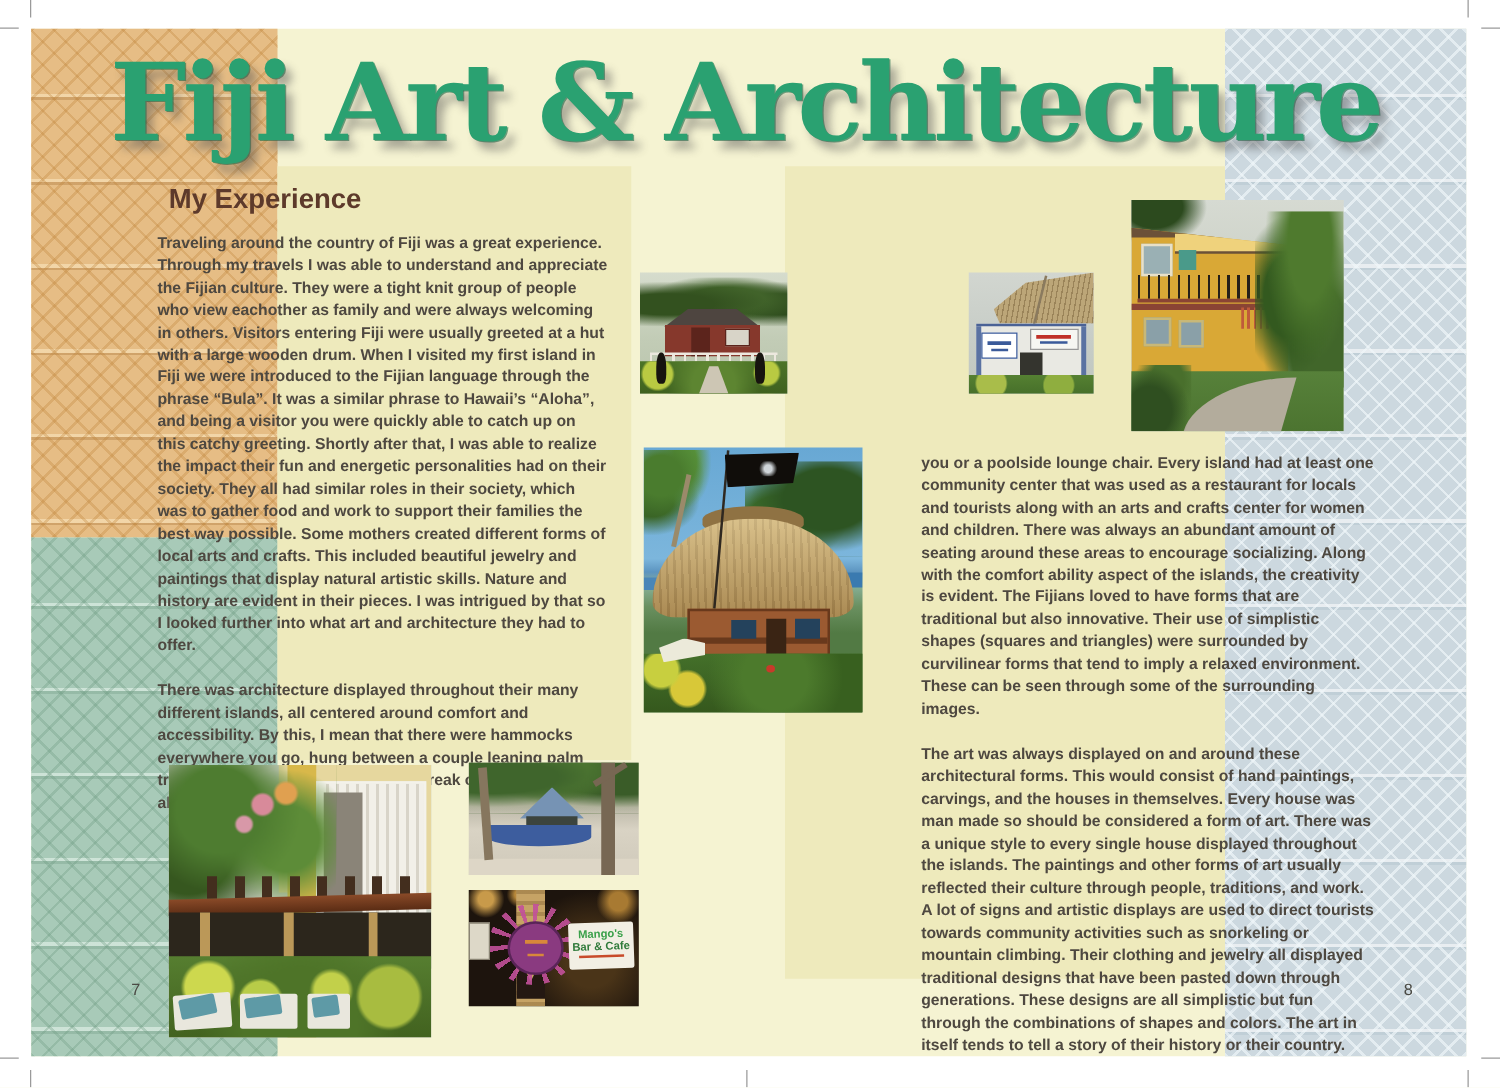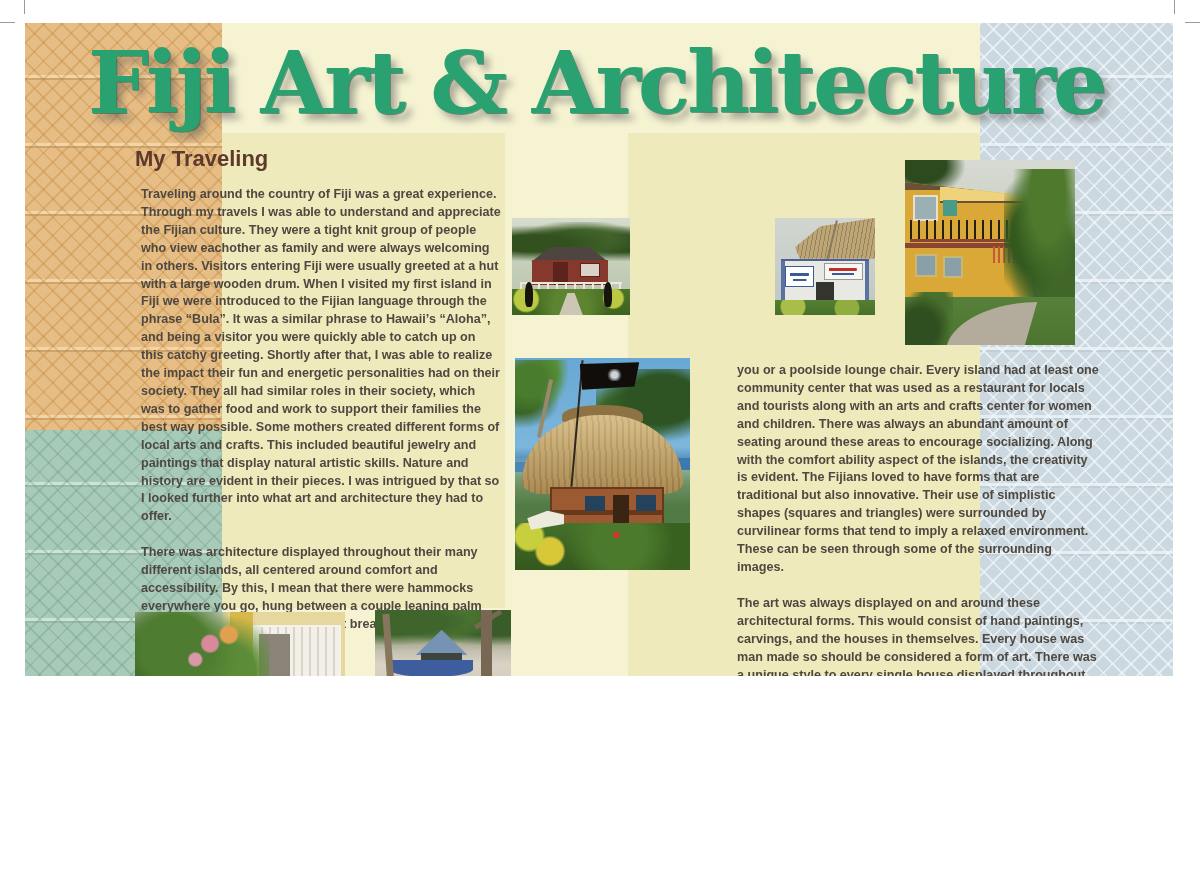--- a/index.html
+++ b/index.html
@@ -1,16 +1,16 @@
 <!DOCTYPE html>
 <html><head>
 <meta charset="utf-8">
 <style>
   html,body{margin:0;padding:0;background:#ffffff;}
-  #sheet{position:relative;width:1200px;height:676px;background:#ffffff;overflow:hidden;
+  #sheet{position:relative;width:1200px;height:870px;background:#ffffff;overflow:hidden;
          font-family:"Liberation Sans",sans-serif;}
   
   .abs{position:absolute;}
   #spread-bg{left:25px;top:23px;width:1148px;height:822px;background:#f5f3d2;}
   #strip-orange{left:25px;top:23px;width:197px;height:407px;background-color:#e6bd85;
     background-image:
       repeating-linear-gradient(45deg, rgba(190,130,55,.30) 0 2px, rgba(0,0,0,0) 2px 13px),
       repeating-linear-gradient(135deg, rgba(190,130,55,.30) 0 2px, rgba(0,0,0,0) 2px 13px),
       repeating-linear-gradient(180deg, rgba(0,0,0,0) 0 52px, rgba(248,226,186,.65) 52px 55px, rgba(150,95,35,.28) 55px 57px, rgba(0,0,0,0) 57px 68px);}
   #strip-teal{left:25px;top:430px;width:197px;height:415px;background-color:#a8cab8;
@@ -28,21 +28,21 @@
   
   .crop{background:#9a9a9a;}
   
   #page-title{left:88px;top:34px;width:1060px;color:#2aa171;
      font-family:"DejaVu Serif",serif;font-weight:bold;font-size:86px;line-height:98px;
      letter-spacing:-3px;white-space:nowrap;
      text-shadow:6px 7px 7px rgba(80,80,80,.45), 1px 1px 0 rgba(20,110,70,.6);}
   
   #heading{left:135px;top:146px;width:360px;color:#5d3a2b;font-size:22px;font-weight:bold;}
   .bodycol{color:#4e4840;font-size:12.6px;font-weight:bold;line-height:17.9px;text-align:left;}
-  #col-left{left:141px;top:186px;width:360px;}
+  #col-left{left:126px;top:186px;width:360px;}
   #col-right{left:737px;top:362px;width:364px;}
   .bodycol p{margin:0 0 18px 0;}
   
   .pagenum{font-size:13px;color:#4b4b45;}
   #pn-left{left:105px;top:784px;}
   #pn-right{left:1123px;top:784px;}
   
   .ph{position:absolute;overflow:hidden;}
   .ph *{position:absolute;}
   
@@ -240,21 +240,21 @@
   <div class="abs crop" style="left:1185px;top:22px;width:15px;height:1px;"></div>
   <div class="abs crop" style="left:1174px;top:0;width:1px;height:14px;"></div>
   <div class="abs crop" style="left:0;top:846px;width:15px;height:1px;"></div>
   <div class="abs crop" style="left:24px;top:856px;width:1px;height:14px;"></div>
   <div class="abs crop" style="left:1185px;top:846px;width:15px;height:1px;"></div>
   <div class="abs crop" style="left:1174px;top:856px;width:1px;height:14px;"></div>
   <div class="abs crop" style="left:597px;top:856px;width:1px;height:14px;"></div>
 
   <div class="abs" id="page-title">Fiji Art &amp; Architecture</div>
 
-  <div class="abs" id="heading">My Traveling</div>
+  <div class="abs" id="heading">My Experience</div>
   <div class="abs bodycol" id="col-left">
     <p>Traveling around the country of Fiji was a great experience. Through my travels I was able to understand and appreciate the Fijian culture.  They were a tight knit group of people who view eachother as family and were always welcoming in others. Visitors entering Fiji were usually greeted at a hut with a large wooden drum. When I visited my first island in Fiji we were introduced to the Fijian language through the phrase “Bula”.  It was a similar phrase to Hawaii’s “Aloha”, and being a visitor you were quickly able to catch up on this catchy greeting.  Shortly after that, I was able to realize the impact their fun and energetic personalities had on their society. They all had similar roles in their society, which was to gather food and work to support their families the best way possible.  Some mothers created different forms of local arts and crafts. This included beautiful jewelry and paintings that display natural artistic skills. Nature and history are evident in their pieces.  I was intrigued by that so I looked further into what art and architecture they had to offer.</p>
     <p>There was architecture displayed throughout their many different islands, all centered around comfort and accessibility. By this, I mean that there were hammocks everywhere you go, hung between a couple leaning palm trees.  Anytime you needed a short break on life, there was always a hammock waiting for</p>
   </div>
   <div class="abs bodycol" id="col-right">
     <p>you or a poolside lounge chair.  Every island had at least one community center that was used as a restaurant for locals and tourists along with an arts and crafts center for women and children. There was always an abundant amount of seating around these areas to encourage socializing.  Along with the comfort ability aspect of the islands, the creativity is evident.  The Fijians loved to have forms that are traditional but also innovative.  Their use of simplistic shapes (squares and triangles) were surrounded by curvilinear forms that tend to imply a relaxed environment.  These can be seen through some of the surrounding images.</p>
     <p>The art was always displayed on and around these architectural forms.  This would consist of hand paintings, carvings, and the houses in themselves.  Every house was man made so should be considered a form of art.  There was a unique style to every single house displayed throughout the islands.  The paintings and other forms of art usually reflected their culture through people, traditions, and work.  A lot of signs and artistic displays are used to direct tourists towards community activities such as snorkeling or mountain climbing.  Their clothing and jewelry all displayed traditional designs that have been pasted down through generations. These designs are all simplistic but fun through the combinations of shapes and colors.  The art in itself tends to tell a story of their history or their country.</p>
   </div>
 
   <div class="ph" id="ph-cottage">

